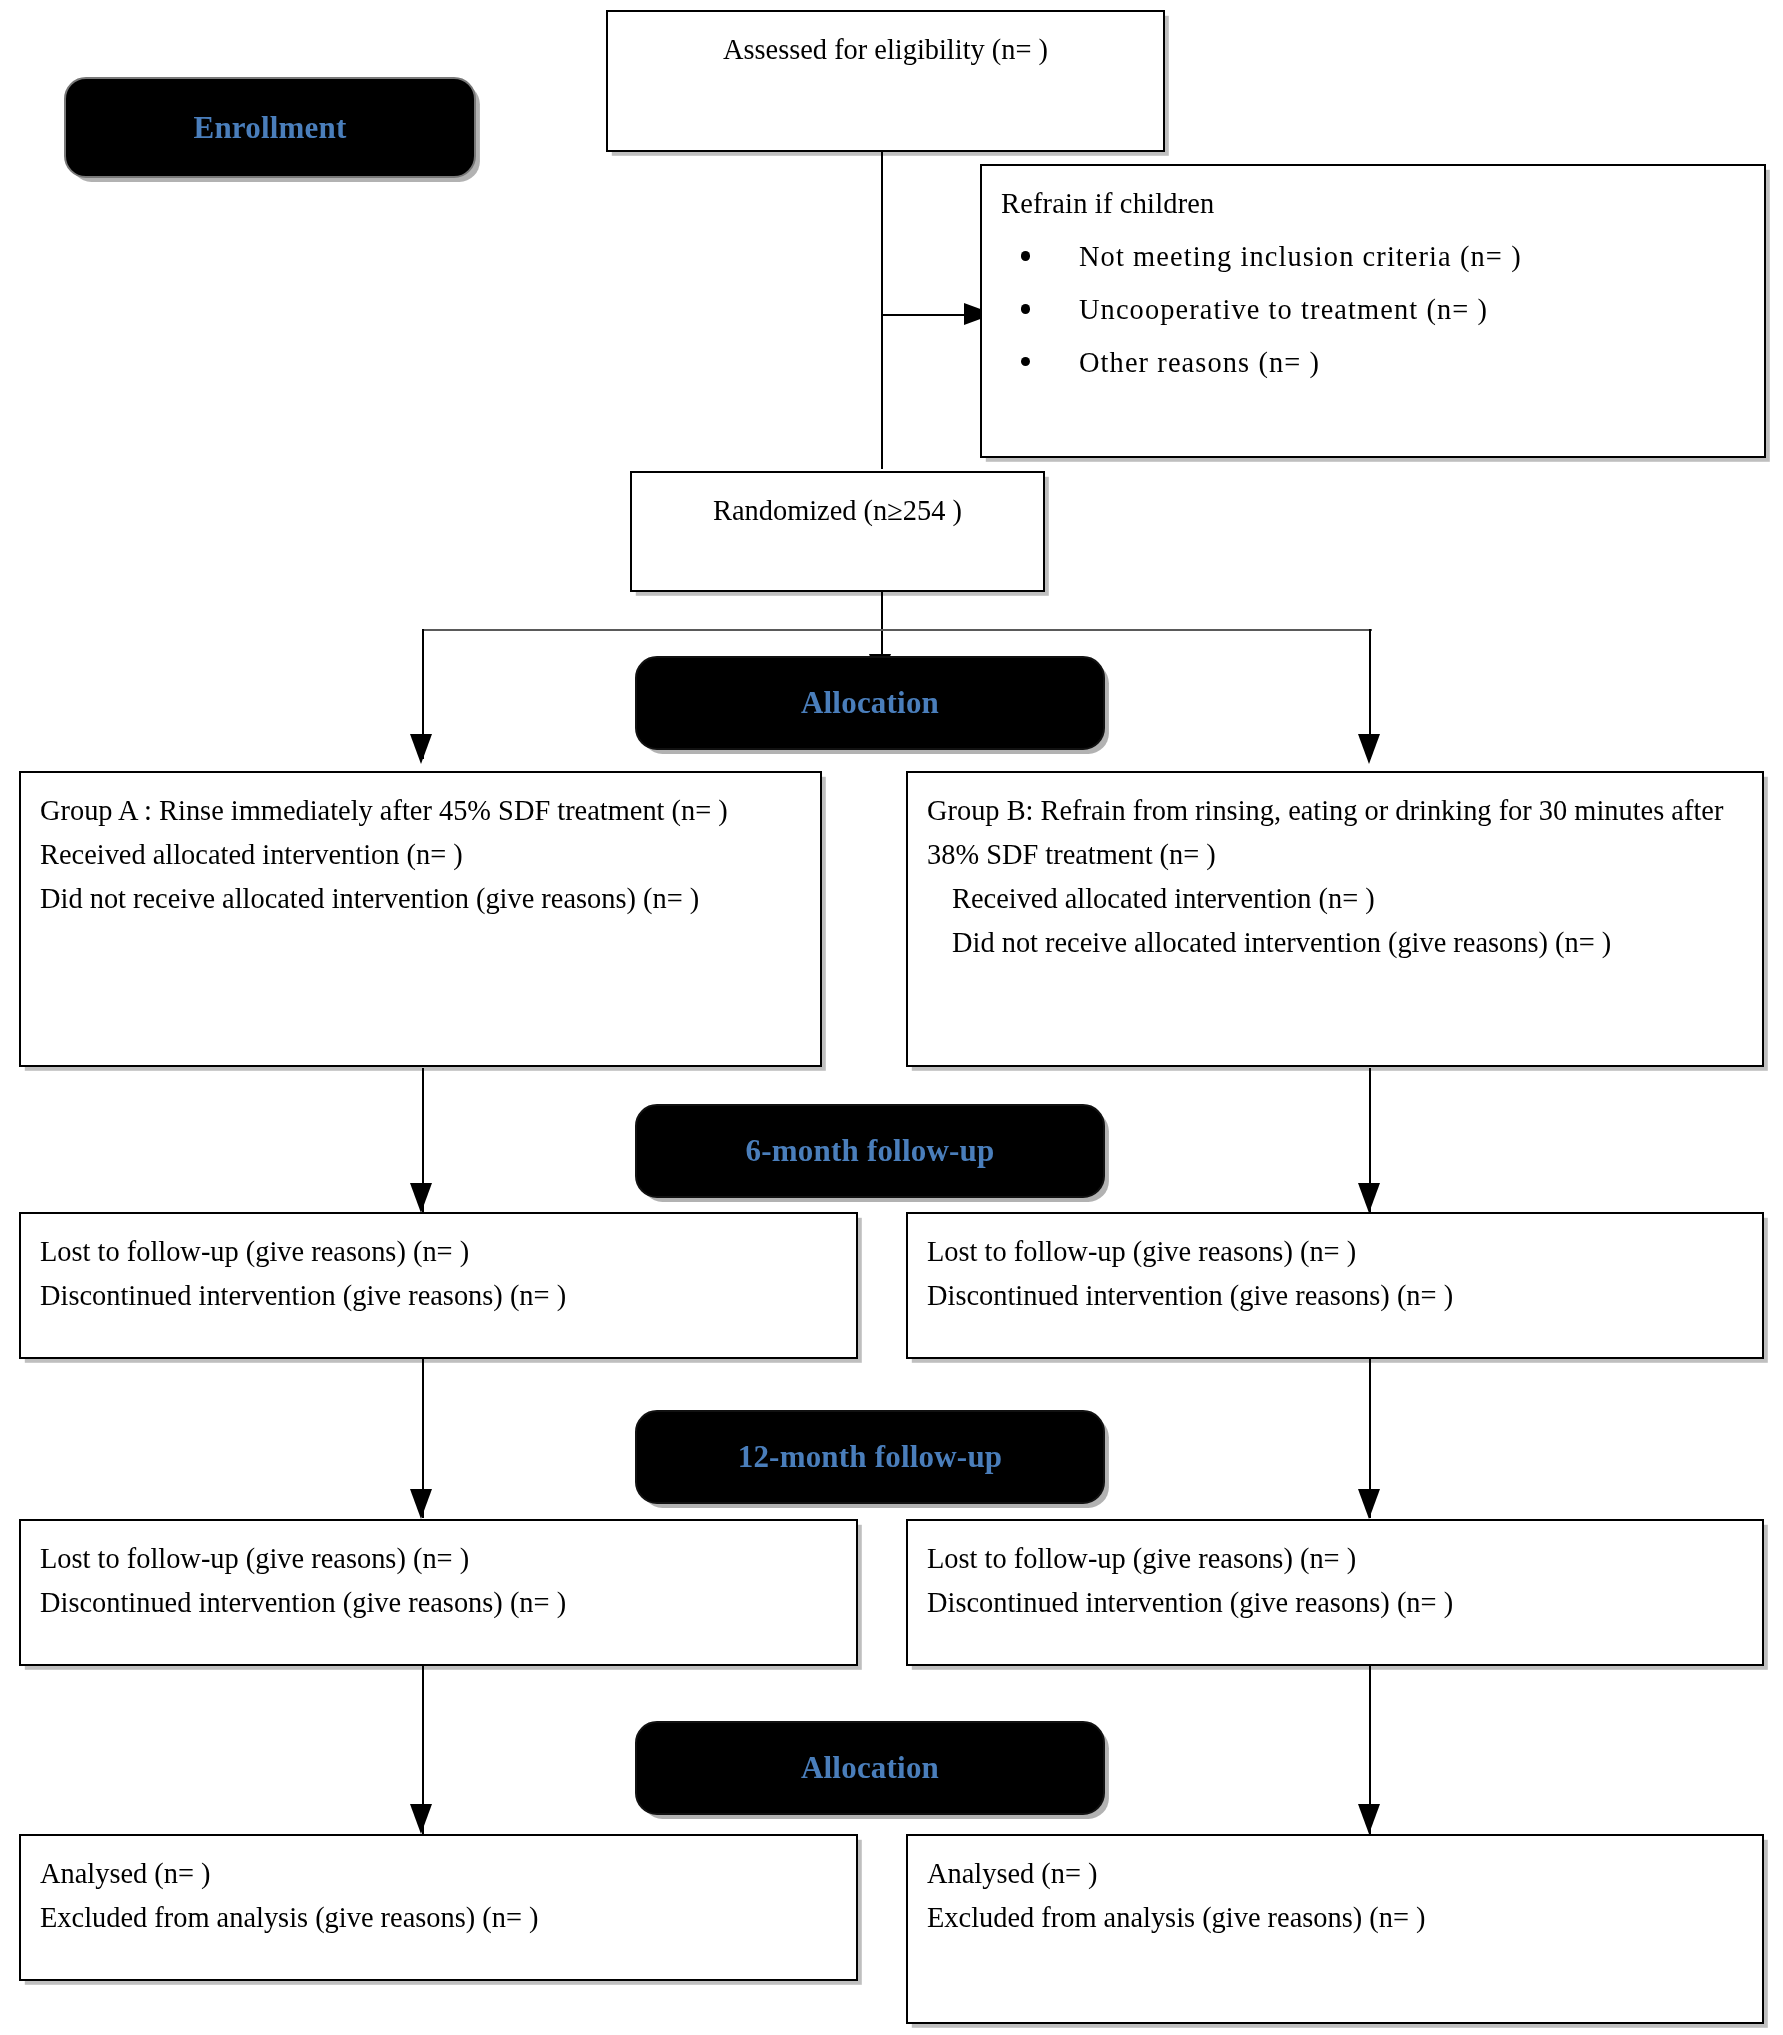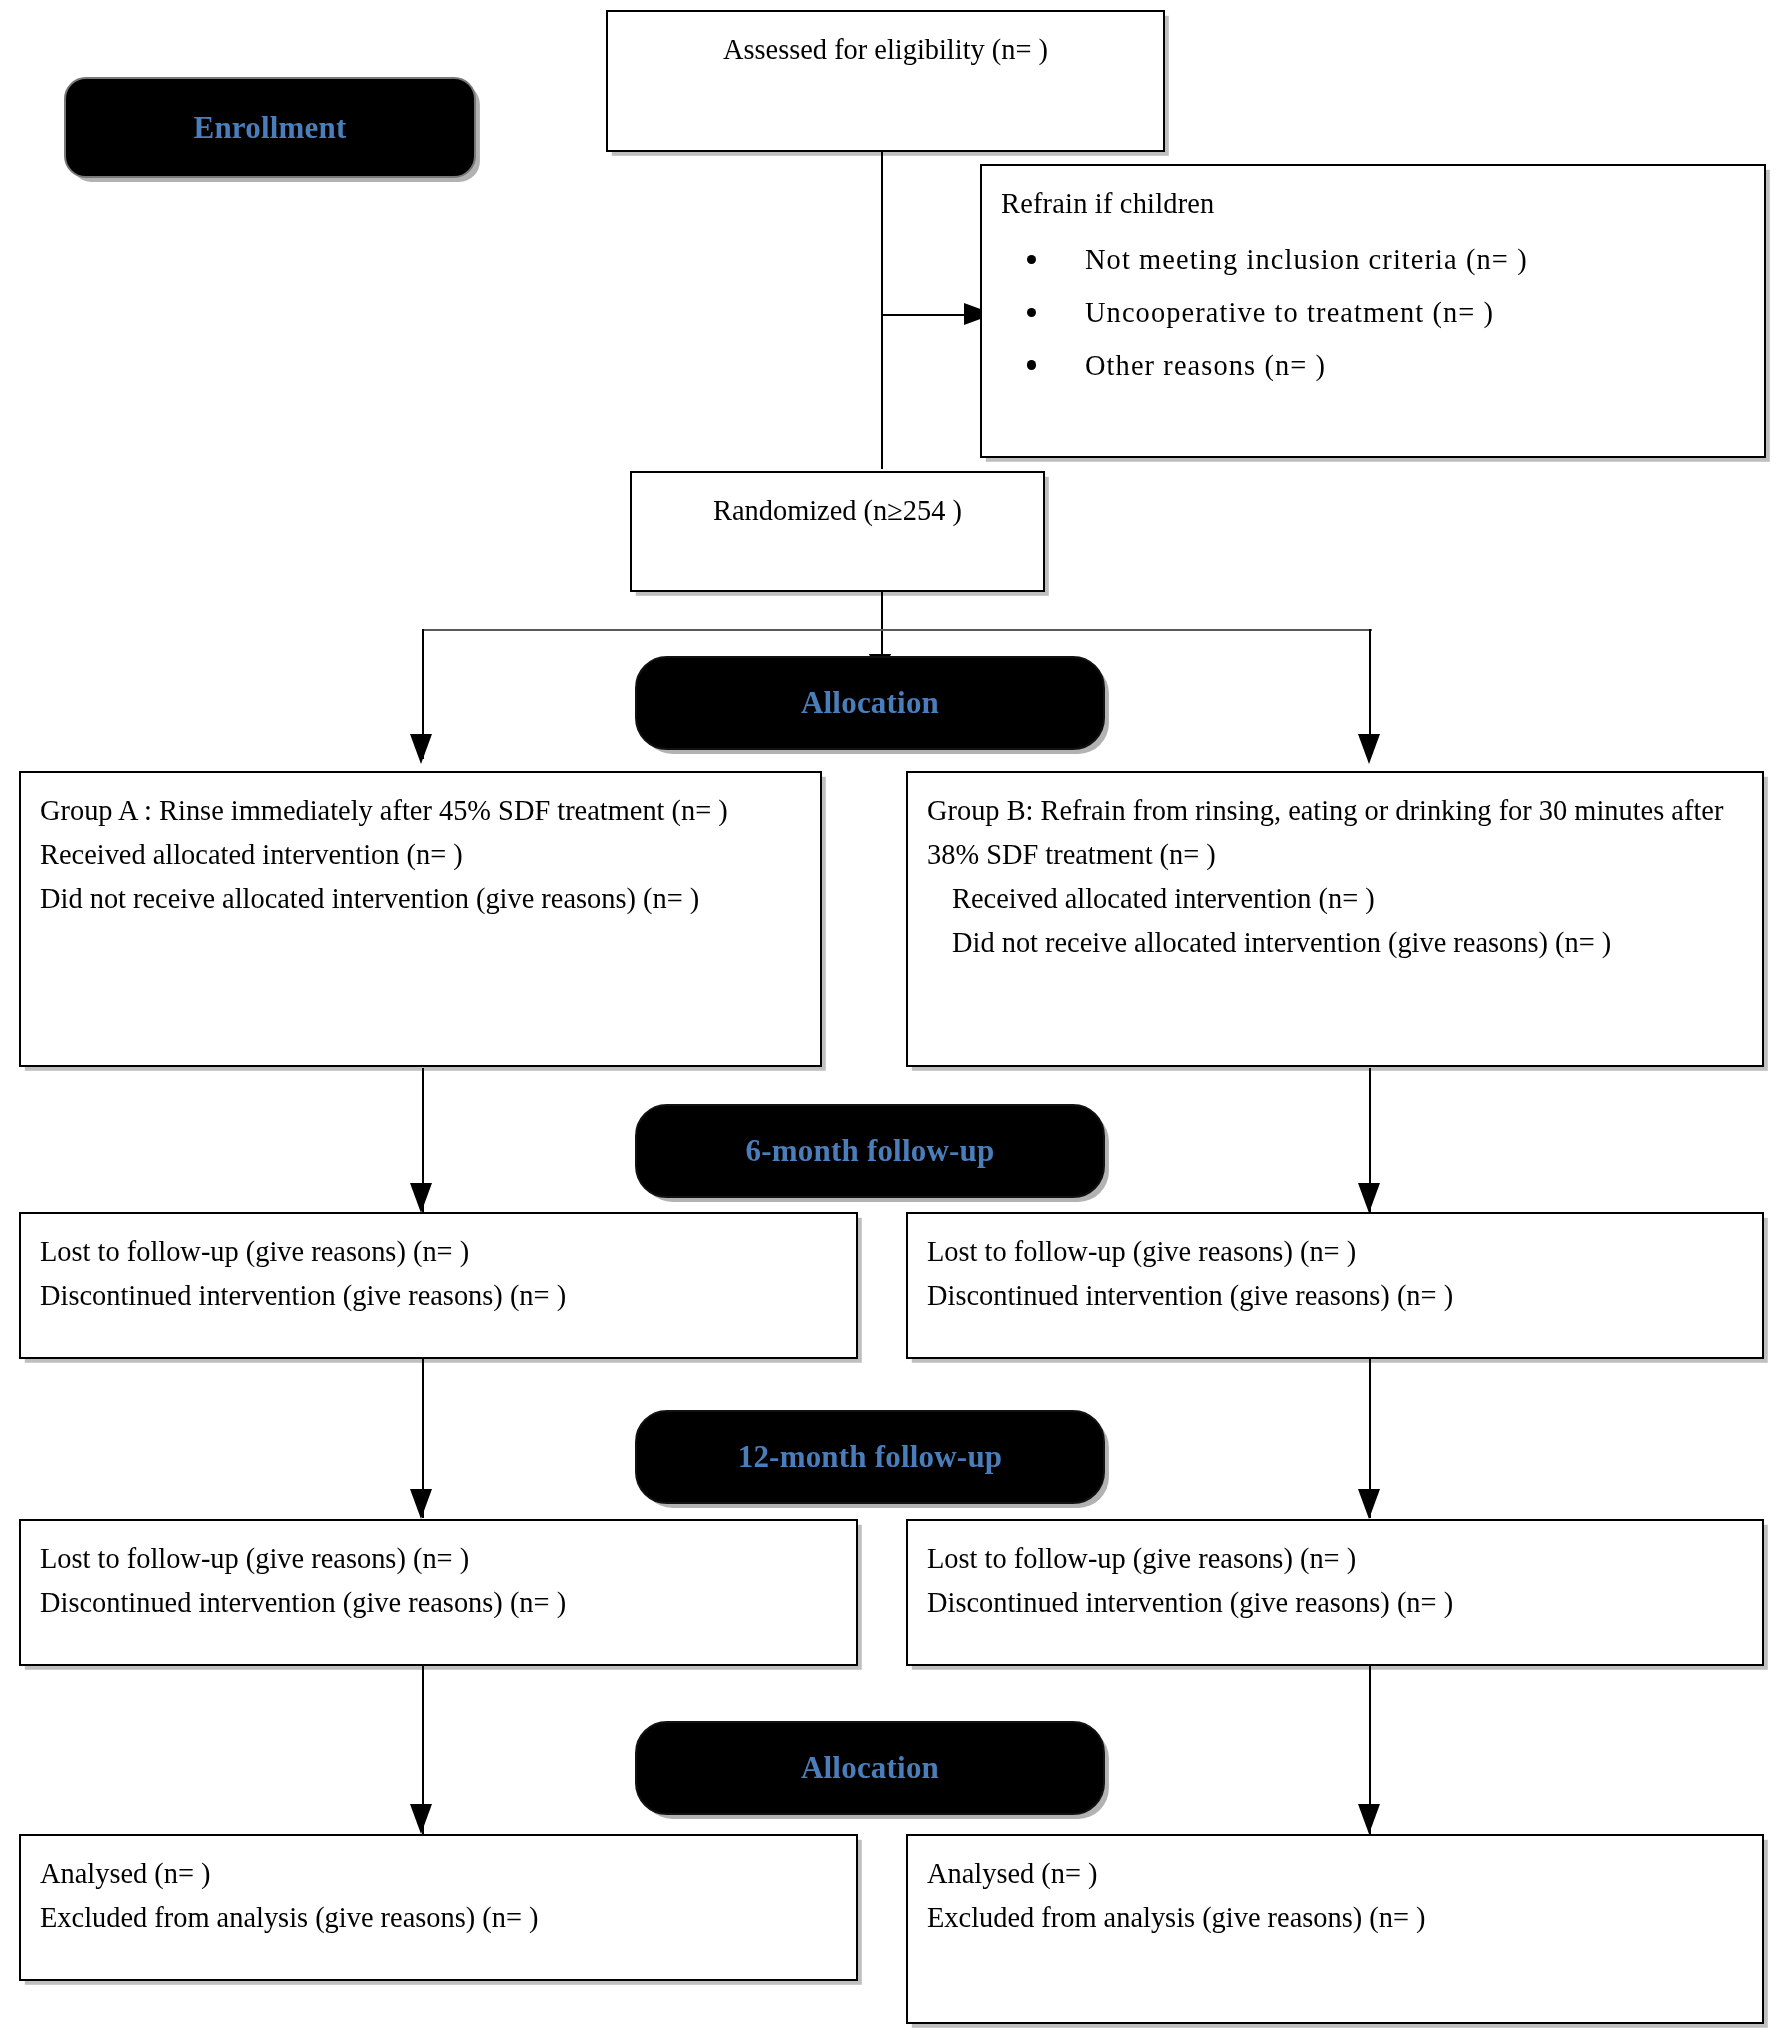--- a/index.html
+++ b/index.html
@@ -56,33 +56,33 @@
     position: absolute;
     box-sizing: border-box;
     background: #000000;
     border: 2.4px solid #787878;
     border-radius: 22px;
     box-shadow: 5.3px 5.3px 0 -1.4px rgba(0,0,0,0.30);
     display: flex;
     align-items: center;
     justify-content: center;
   }
-  .badge.dark { border-color: #111111; border-radius: 32px; }
+  .badge.dark { border-color: #111111; }
   .badge .txt {
     color: #4a7ebb;
     font-weight: bold;
     font-size: 31px;
     letter-spacing: 0.2px;
     white-space: nowrap;
   }
 
   
   .bullets {
     list-style: none;
-    margin: 12px;
+    margin: 6px;
     padding: 0;
   }
   .bullets li {
     position: relative;
     padding-left: 72px;
     font-size: 28.4px;
     line-height: 1.55;
     letter-spacing: 1.1px;
     margin-top: 8.7px;
   }

